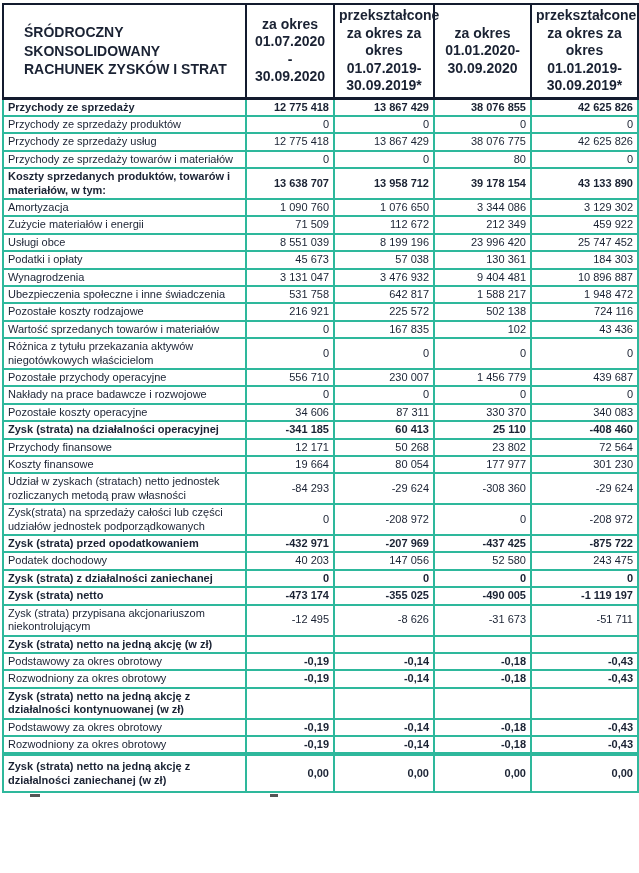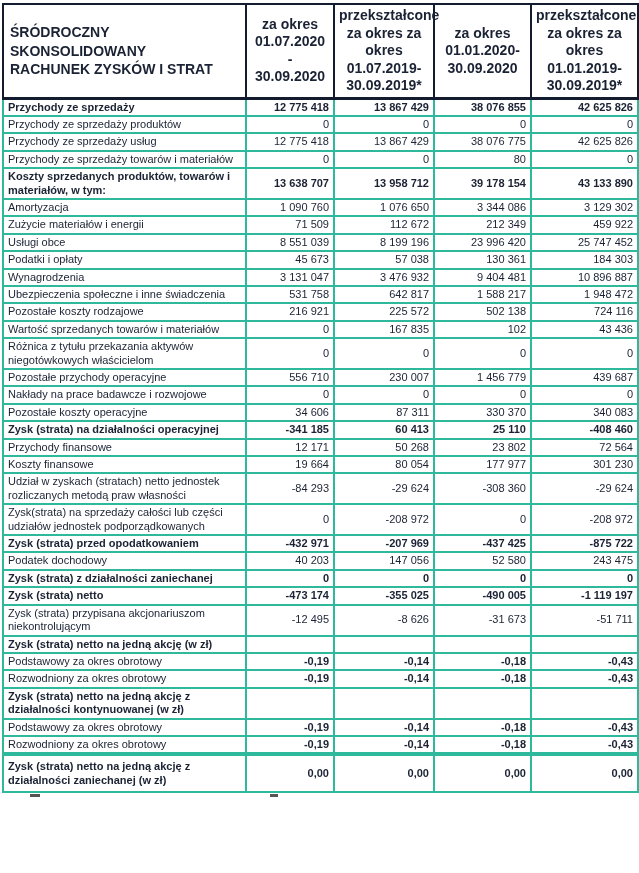--- a/index.html
+++ b/index.html
@@ -29,21 +29,21 @@
   thead th{
     border:2px solid var(--dark);
     border-bottom-width:3px;
     font-size:14px;
     font-weight:bold;
     vertical-align:middle;
     background:#fff;
     height:70px;
     padding:2px 4px;
   }
-  th.title{text-align:left;padding-left:6px;white-space:pre-line;line-height:1.3;margin-left:48px;}
+  th.title{text-align:left;padding-left:20px;white-space:pre-line;line-height:1.3;margin-left:48px;}
   th.period{text-align:center;white-space:pre-line;line-height:1.25;}
 
   tbody td{
     border:2px solid var(--teal);
     font-size:11px;
     line-height:1.22;
     padding:1px 4px;
     vertical-align:middle;
     background:#fff;
   }

